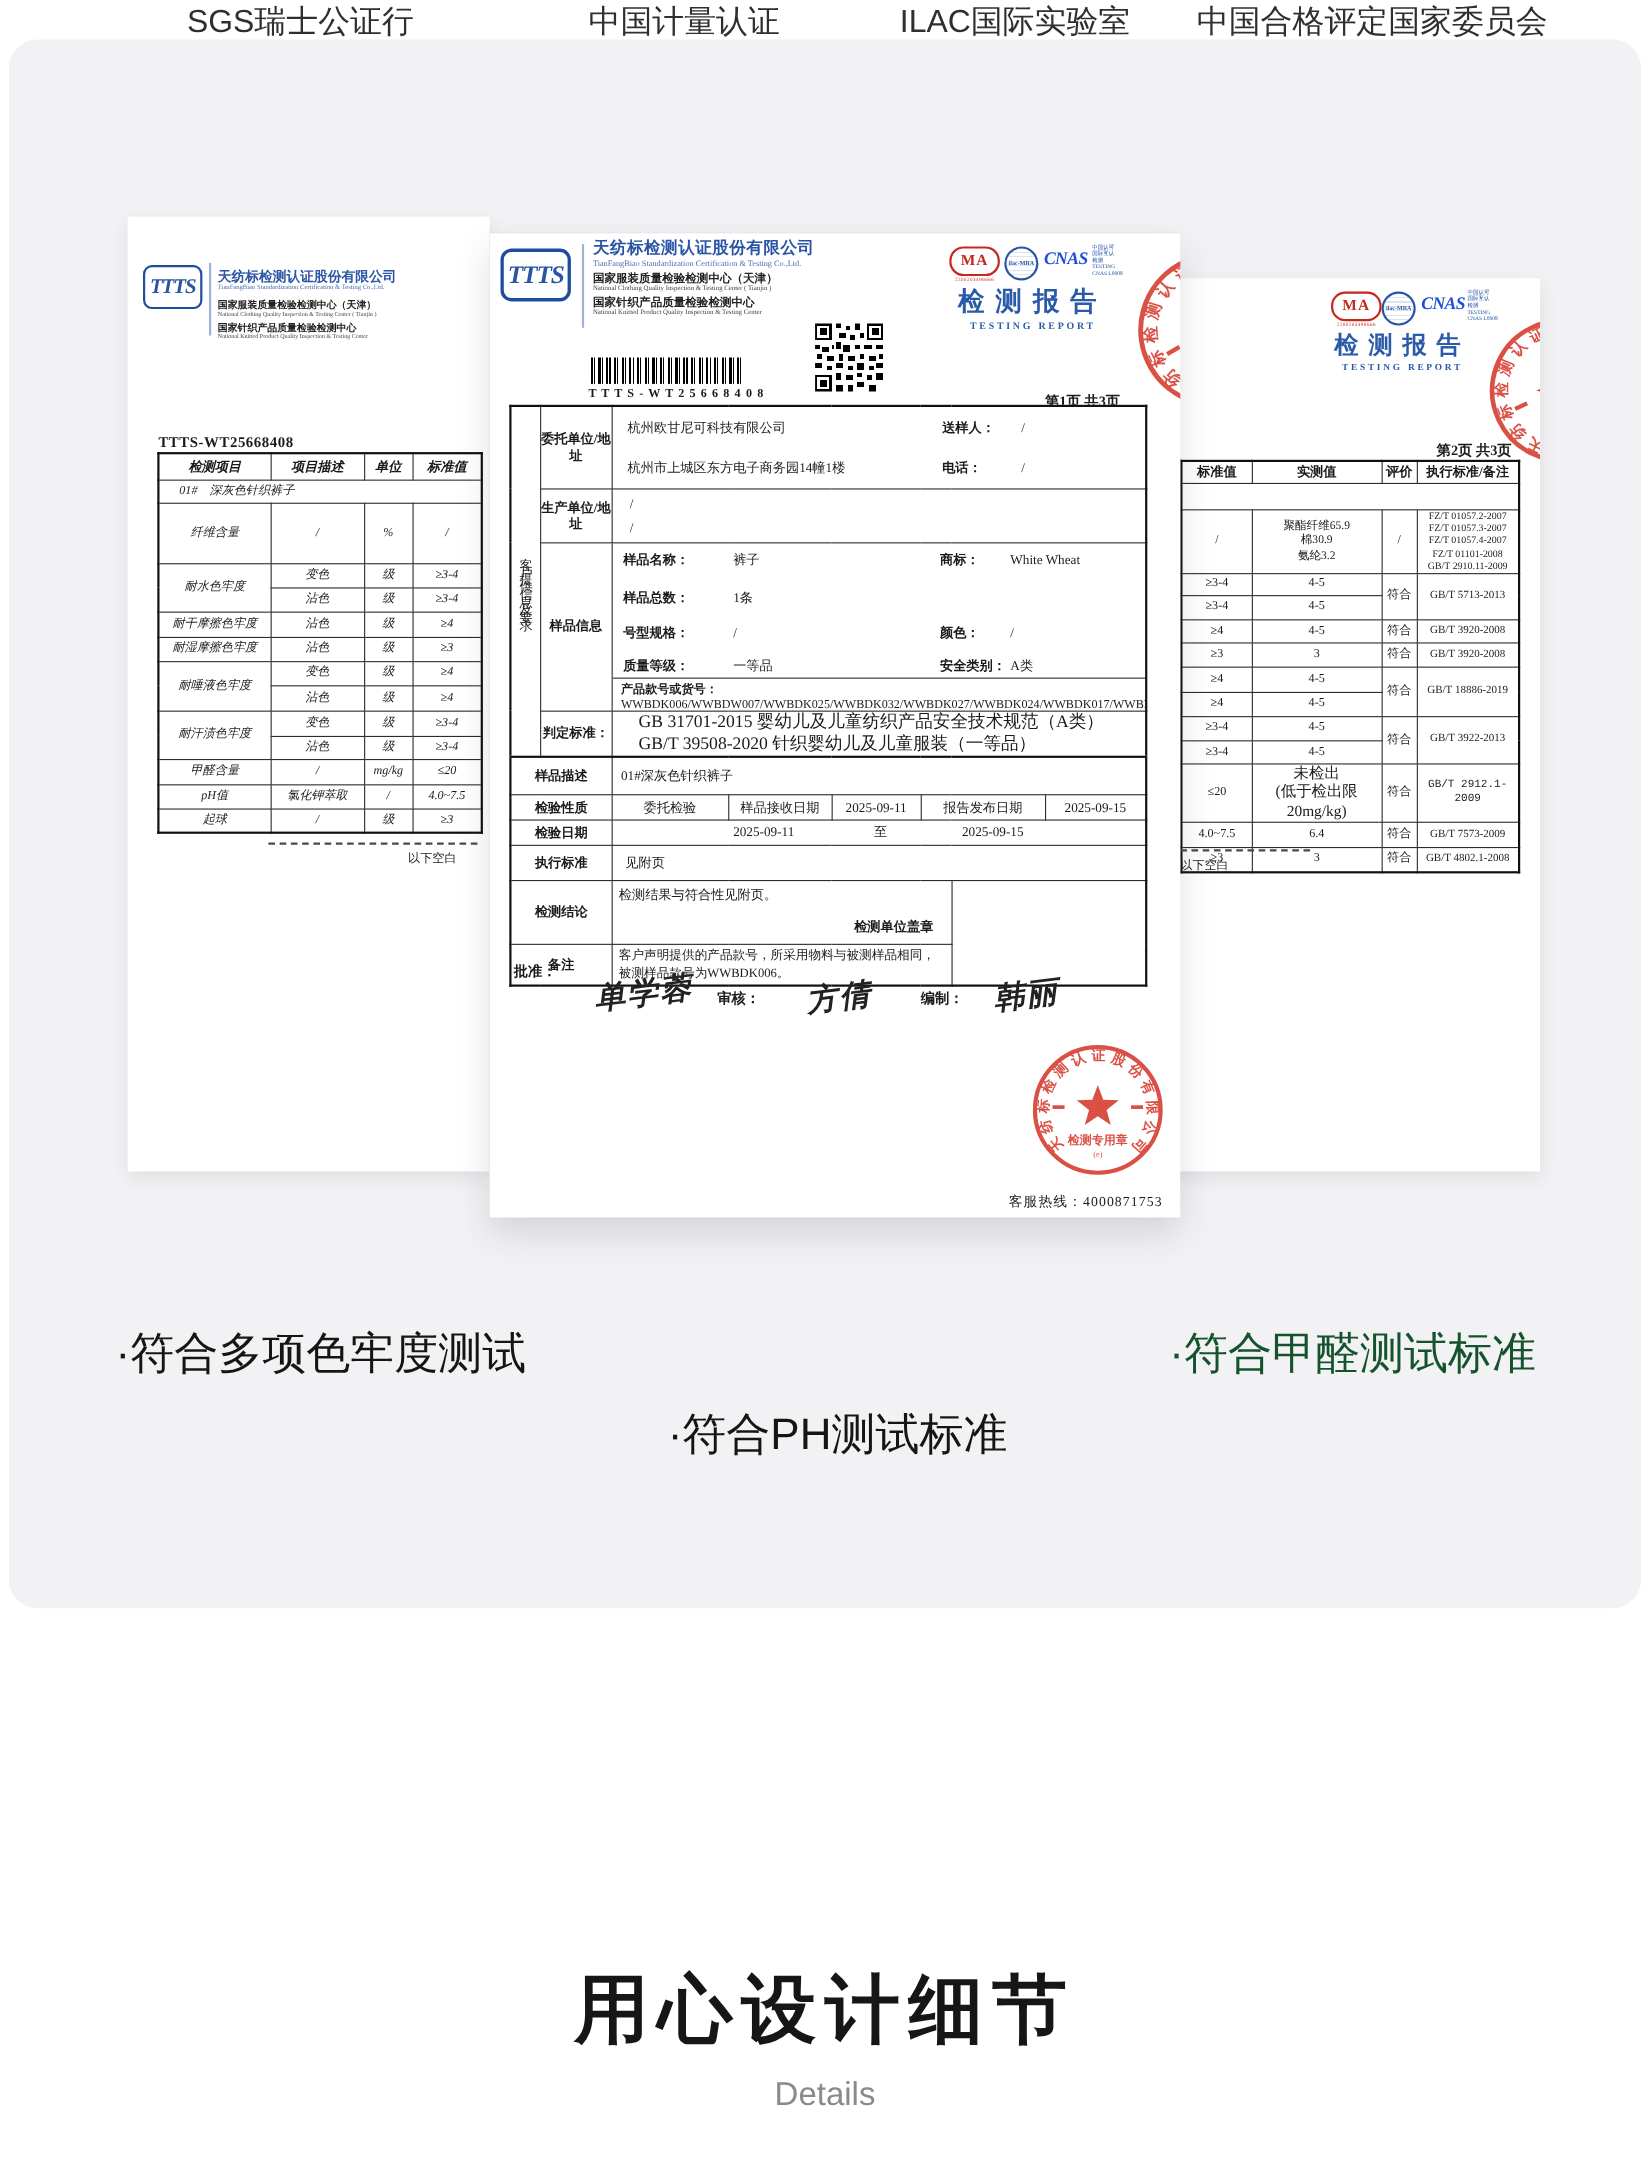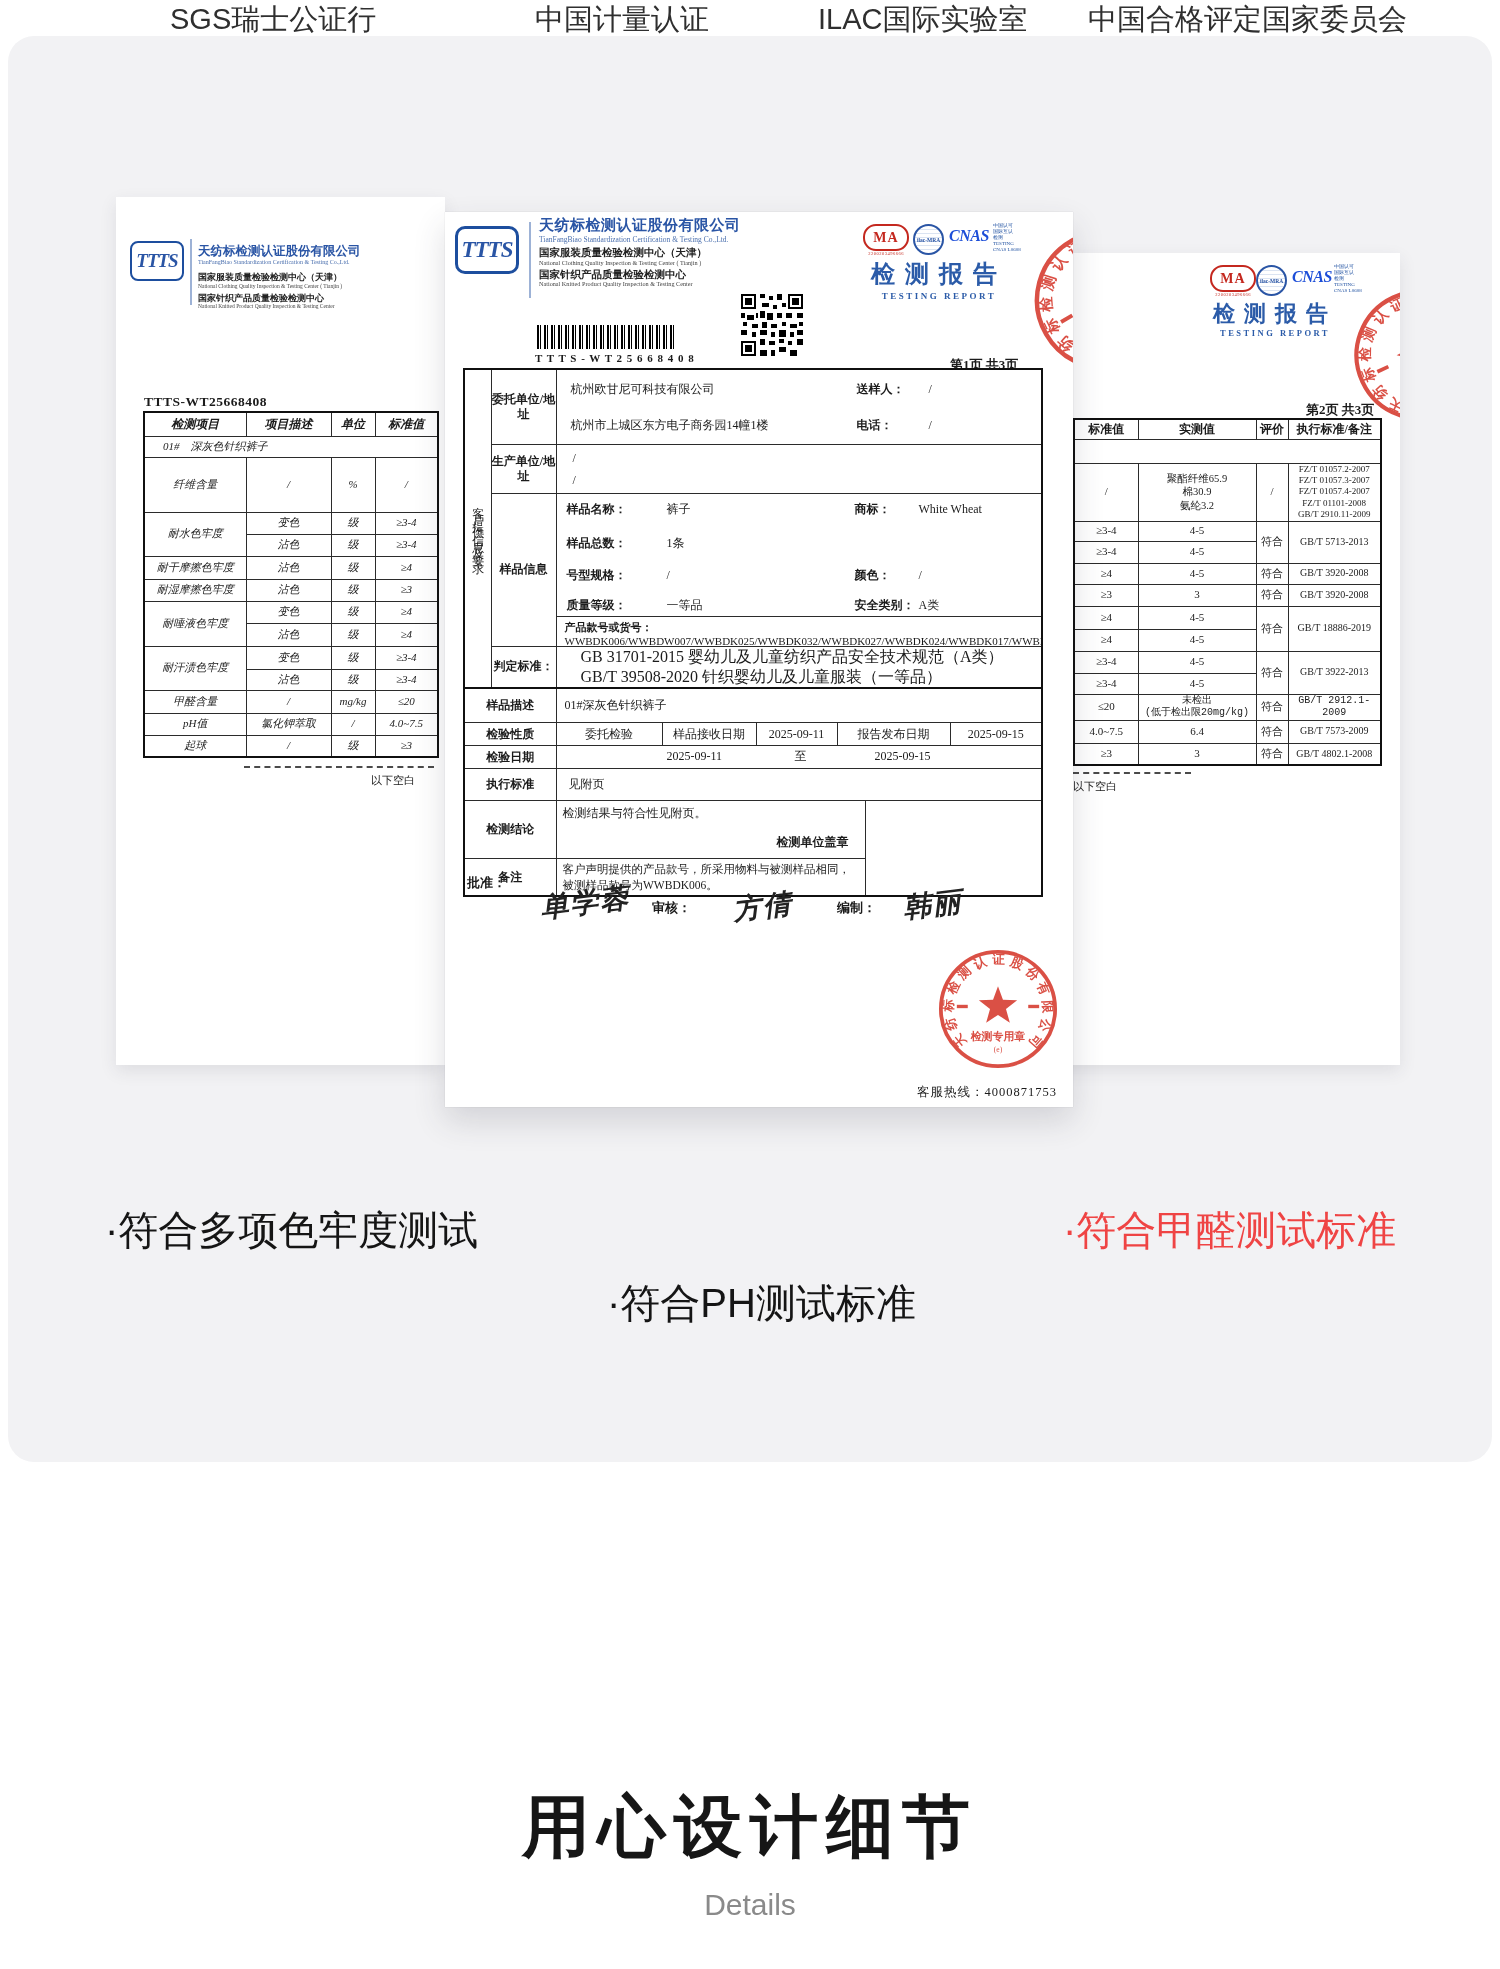--- a/index.html
+++ b/index.html
@@ -255,21 +255,21 @@
             <td>4-5</td>
             <td rowspan="2">符合</td>
             <td rowspan="2" style="font-size:10px;">GB/T 3922-2013</td>
           </tr>
       <tr style="height:21px;">
             <td>≥3-4</td>
             <td>4-5</td>
           </tr>
       <tr style="height:24px;">
             <td>≤20</td>
-            <td class="pre" style="font-size:10px;font-family:Liberation Mono, monospace;">未检出
+            <td class="pre" style="font-size:14px;">未检出
 (低于检出限20mg/kg)</td>
             <td>符合</td>
             <td style="font-size:10px;font-family:Liberation Mono, monospace;">GB/T 2912.1-2009</td>
           </tr>
       <tr style="height:23px;">
             <td>4.0~7.5</td>
             <td>6.4</td>
             <td>符合</td>
             <td style="font-size:10px;">GB/T 7573-2009</td>
           </tr>
@@ -450,19 +450,19 @@
       <rect x="26" y="70" width="13" height="4" fill="#d5382c"></rect>
         <rect x="111" y="70" width="13" height="4" fill="#d5382c"></rect>
       <text x="75" y="112" font-size="13" font-weight="bold" fill="#d5382c" text-anchor="middle">检测专用章</text>
       <text x="75" y="126" font-size="9" fill="#d5382c" text-anchor="middle">(e)</text>
     </svg>
 
     <div class="abs" style="left:472px;top:872px;font-size:12.5px;letter-spacing:1px;">客服热线：4000871753</div>
   </div>
 
   <div class="abs" style="left:105px;top:1203px;font-size:40px;color:#151515;white-space:nowrap;">·符合多项色牢度测试</div>
-  <div class="abs" style="left:1063px;top:1203px;font-size:40px;color:#ef4444;white-space:nowrap;">·符合甲醛测试标准</div>
+  <div class="abs" style="left:1063px;top:1203px;font-size:40px;color:#14532d;white-space:nowrap;">·符合甲醛测试标准</div>
   <div class="abs" style="left:607px;top:1276px;font-size:40px;color:#151515;white-space:nowrap;">·符合PH测试标准</div>
 
   <div class="abs b" style="left:0;top:1782px;width:1500px;text-align:center;font-size:68px;letter-spacing:8px;color:#161616;">用心设计细节</div>
   <div class="abs" style="left:0;top:1888px;width:1500px;text-align:center;font-size:30px;color:#8a8a8a;">Details</div>
 
 </div>
 
 </body></html>

